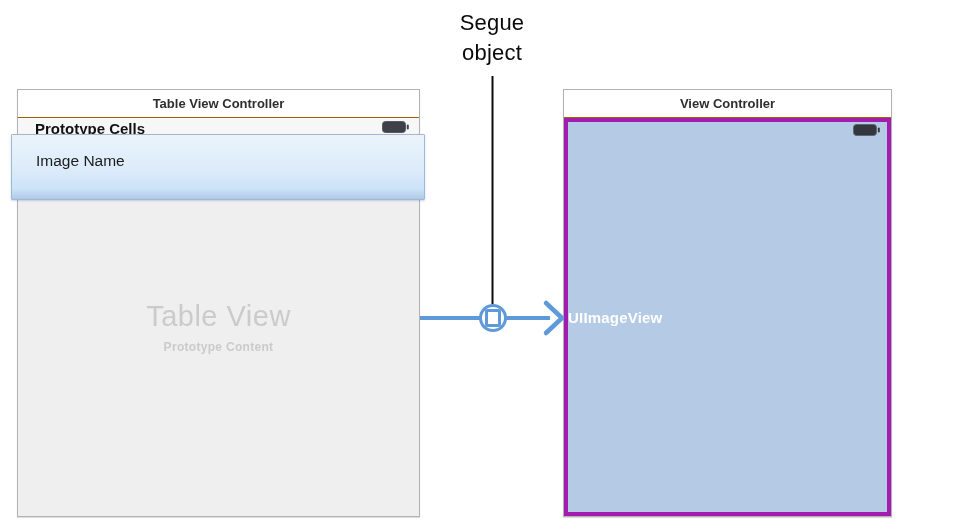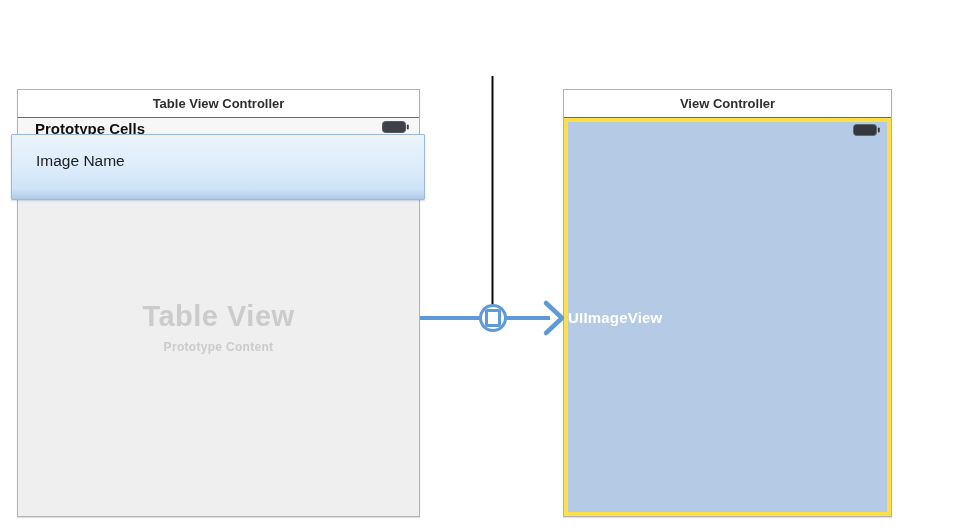--- a/index.html
+++ b/index.html
@@ -25,32 +25,32 @@
   .pointer-line{stroke:var(--annotation-color);stroke-width:2px;}
   .segue-line{stroke:var(--accent-blue);stroke-width:4px;}
   .segue-head{stroke:var(--accent-blue);stroke-width:4.5px;fill:none;stroke-linecap:round;stroke-linejoin:round;}
   .segue-circle{fill:#FFFFFF;stroke:var(--accent-blue);stroke-width:3px;}
   .segue-square{fill:none;stroke:var(--accent-blue);stroke-width:3px;}
 
   
   .panel{position:absolute;top:89px;height:428px;border:1px solid var(--panel-border);
     background:var(--left-panel-bg);box-shadow:0 1px 1px rgba(0,0,0,0.12);}
   .panel.left{left:17px;width:403px;}
-  .panel.right{left:563px;width:329px;background:#fde047;}
+  .panel.right{left:563px;width:329px;background:#a21caf;}
   .panel-header{position:absolute;top:0;left:0;right:0;height:28px;background:#FFFFFF;
     border-bottom:1px solid #a16207;text-align:center;line-height:27px;
     font-size:13px;font-weight:bold;color:#2E2E2E;}
 
   .proto-row{position:absolute;top:28px;left:0;right:0;height:26px;background:#F7F7F7;text-decoration:underline;}
   .proto-label{position:absolute;left:17px;top:2px;font-size:15px;font-weight:bold;color:#111;}
   .battery{position:absolute;top:3px;right:10px;width:27px;height:12px;}
 
   .placeholder{position:absolute;left:0;right:0;top:210px;text-align:center;
     color:var(--placeholder-text);}
-  .ph-title{font-size:29px;font-weight:bold;letter-spacing:.5px;}
+  .ph-title{font-size:29px;font-weight:normal;letter-spacing:.5px;}
   .ph-sub{font-size:12px;font-weight:bold;margin-top:7px;letter-spacing:.3px;}
 
   
   .highlight-cell{position:absolute;left:11px;top:134px;width:414px;height:66px;
     border:1px solid var(--cell-border);border-radius:1px;
     background:linear-gradient(180deg,#F0F2F4 0%,#E7F2FC 12%,#DCEBFA 55%,#CDE3F8 84%,#BAD3EC 94%,#AFC9E6 100%);
     box-shadow:0 1px 2px rgba(60,100,160,0.25);}
   .highlight-cell span{position:absolute;left:24px;top:0;line-height:51px;
     font-size:15.5px;color:#1C1C1E;}
 
@@ -58,20 +58,24 @@
   .image-view{position:absolute;top:32px;left:4px;right:4px;bottom:4px;
     background:var(--image-view-bg);display:flex;align-items:center;}
   .image-view .battery{top:2px;right:7px;}
   .iv-label{font-size:15px;font-weight:bold;color:#FFFFFF;letter-spacing:.2px;}
 </style>
 </head>
 <body>
 
 <div class="canvas">
 
+  <div class="annotation">
+    <span>Segue</span><br>
+    <span>object</span>
+  </div>
 
   <section class="panel left">
     <header class="panel-header">
       <span>Table View Controller</span>
     </header>
     <div class="proto-row">
       <span class="proto-label">Prototype Cells</span>
       <svg class="battery" viewBox="0 0 27 12">
         <rect x="0.5" y="0.5" width="23" height="11" rx="3" fill="#3E4248" stroke="#55595F"></rect>
         <rect x="24.8" y="3.6" width="2" height="4.8" rx="1" fill="#3E4248"></rect>

